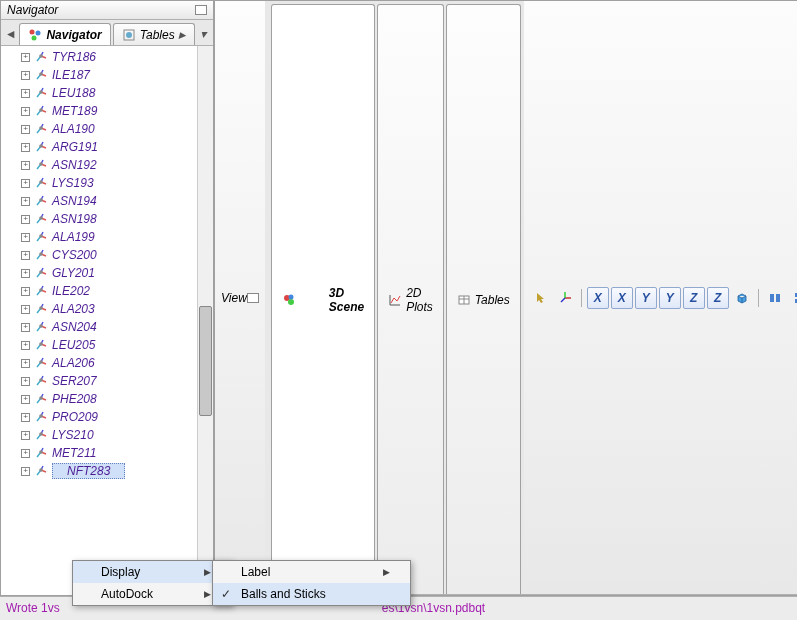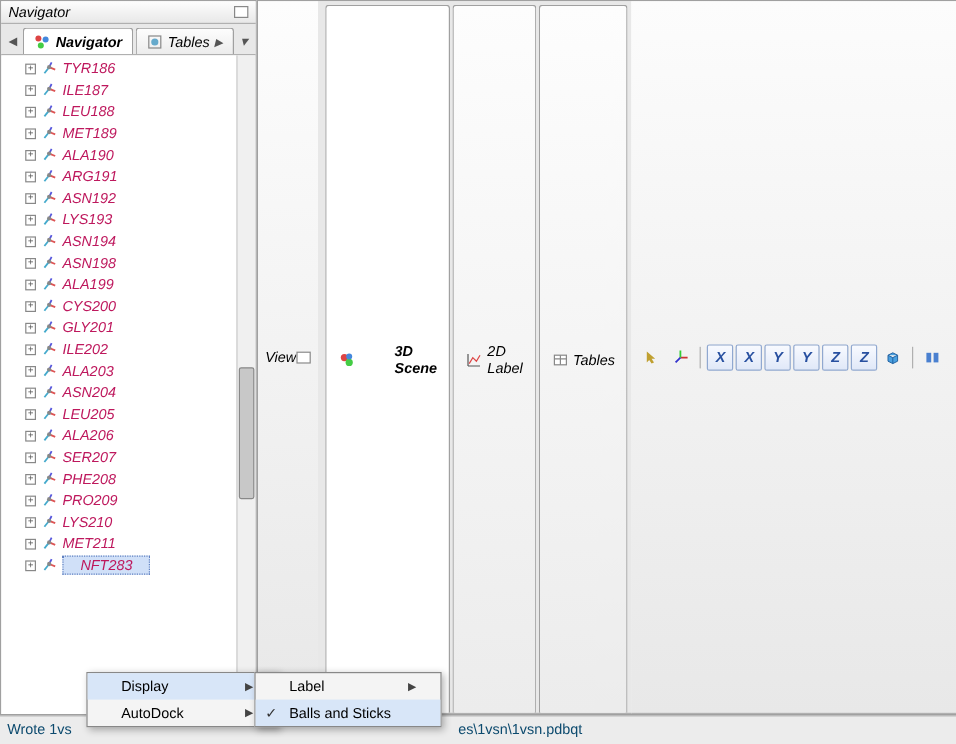--- a/index.html
+++ b/index.html
@@ -10,38 +10,38 @@
 .panel-header .minimize { width: 12px; height: 10px; border: 1px solid #888; background: #fff; }
 .nav-tabs { display: flex; background: #e8e8e8; border-bottom: 1px solid #b0b0b0; padding: 3px 3px 0 3px; gap: 2px; }
 .nav-tab { display: flex; align-items: center; gap: 4px; padding: 3px 8px; border: 1px solid #a0a0a0; border-bottom: none; background: linear-gradient(#fdfdfd, #ececec); border-radius: 3px 3px 0 0; cursor: pointer; font-size: 12px; }
 .nav-tab.active { background: #fff; font-weight: bold; }
 .nav-arrow { width: 14px; height: 22px; display: flex; align-items: center; justify-content: center; color: #555; cursor: pointer; }
 .tree { flex: 1; overflow-y: auto; background: #fff; padding: 2px 0; }
 .tree-item { display: flex; align-items: center; gap: 4px; padding: 1px 0 1px 20px; cursor: pointer; height: 18px; }
 .expander { width: 9px; height: 9px; border: 1px solid #888; display: flex; align-items: center; justify-content: center; font-size: 8px; line-height: 1; background: #fff; color: #555; }
 .node-icon { width: 14px; height: 14px; display: inline-flex; align-items: center; justify-content: center; }
 .node-icon svg { width: 14px; height: 14px; }
-.tree-label { font-size: 12px; color: #be185d; }
+.tree-label { font-size: 12px; color: #4c1d95; }
 .tree-label.sel { background: #d0e0f8; border: 1px dotted #6080c0; padding: 0 14px; }
 .scrollbar-track { width: 16px; background: #f0f0f0; border-left: 1px solid #ccc; position: relative; }
 .scrollbar-thumb { position: absolute; left: 1px; right: 1px; background: #c8c8c8; border: 1px solid #888; border-radius: 2px; }
 .view { flex: 1; border: 1px solid #a0a0a0; display: flex; flex-direction: row; background: #f0f0f0; }
 .view-tabs { display: flex; background: #e8e8e8; border-bottom: 1px solid #b0b0b0; padding: 3px 3px 0 6px; gap: 2px; }
 .view-tab { display: flex; align-items: center; gap: 4px; padding: 3px 10px; border: 1px solid #a0a0a0; border-bottom: none; background: linear-gradient(#fdfdfd, #ececec); border-radius: 3px 3px 0 0; cursor: pointer; font-size: 12px; }
 .view-tab.active { background: #fff; font-weight: bold; gap: 33px; }
 .toolbar { display: flex; align-items: center; gap: 2px; padding: 3px 6px; background: linear-gradient(#fcfcfc, #e8e8e8); border-bottom: 1px solid #b0b0b0; }
 .tool-btn { width: 22px; height: 22px; display: flex; align-items: center; justify-content: center; border: 1px solid transparent; border-radius: 2px; cursor: pointer; font-size: 11px; font-weight: bold; color: #2850a0; }
 .tool-btn.framed { border: 1px solid #90a8d0; background: linear-gradient(#f8faff,#e0e8f8); }
 .tool-sep { width: 1px; height: 18px; background: #b0b0b0; margin: 0 3px; }
 .scene { flex: 1; background: #808080; position: relative; overflow: hidden; }
 .context-menu { position: absolute; background: #f4f4f4; border: 1px solid #888; box-shadow: 2px 2px 6px rgba(0,0,0,0.3); z-index: 100; }
 .menu-item { display: flex; align-items: center; justify-content: space-between; padding: 4px 20px 4px 28px; cursor: pointer; font-size: 12px; min-width: 140px; position: relative; }
 .menu-arrow { font-size: 9px; color: #444; }
 .menu-check { position: absolute; left: 8px; color: #333; }
-.statusbar { height: 22px; background: #ececec; border-top: 1px solid #b0b0b0; display: flex; align-items: center; padding: 0 6px; font-size: 12px; color: #0c4a6e; text-align: center; }
+.statusbar { height: 22px; background: #ececec; border-top: 1px solid #b0b0b0; display: flex; align-items: center; padding: 0 6px; font-size: 12px; color: #a21caf; text-align: center; }
 .tree-wrap { display: flex; flex: 1; overflow: hidden; }
 .tab-icon { display: inline-flex; width: 14px; height: 14px; }
 </style>
 </head>
 <body>
 
 <div class="top">
 
   <div class="navigator">
     <div class="panel-header">
@@ -385,21 +385,21 @@
           </span>
         <span>3D Scene</span>
       </div>
       <div class="view-tab">
         <span class="tab-icon">
             <svg viewBox="0 0 14 14">
               <path d="M2 12 L2 2 M2 12 L12 12" stroke="#555" fill="none"></path>
               <path d="M3 10 L6 5 L9 8 L12 3" stroke="#d44" fill="none"></path>
             </svg>
           </span>
-        <span>2D Label</span>
+        <span>2D Plots</span>
       </div>
       <div class="view-tab">
         <span class="tab-icon">
             <svg viewBox="0 0 14 14">
               <rect x="2" y="3" width="10" height="8" fill="#fff" stroke="#888"></rect>
               <line x1="2" y1="6" x2="12" y2="6" stroke="#888"></line>
               <line x1="7" y1="3" x2="7" y2="11" stroke="#888"></line>
             </svg>
           </span>
         <span>Tables</span>
@@ -661,21 +661,21 @@
 <div class="context-menu" style="left:72px; top:560px; width:160px">
   <div class="menu-item" style="background:#d8e6f8">
     <span>Display</span>
     <span class="menu-arrow">▶</span>
   </div>
   <div class="menu-item">
     <span>AutoDock</span>
     <span class="menu-arrow">▶</span>
   </div>
 </div>
-<div class="context-menu" style="left:212px; top:560px; width:156px">
+<div class="context-menu" style="left:212px; top:560px; width:199px">
   <div class="menu-item">
     <span>Label</span>
     <span class="menu-arrow">▶</span>
   </div>
   <div class="menu-item" style="background:#d8e6f8">
     <span class="menu-check">✓</span>
     <span>Balls and Sticks</span>
   </div>
 </div>
 

